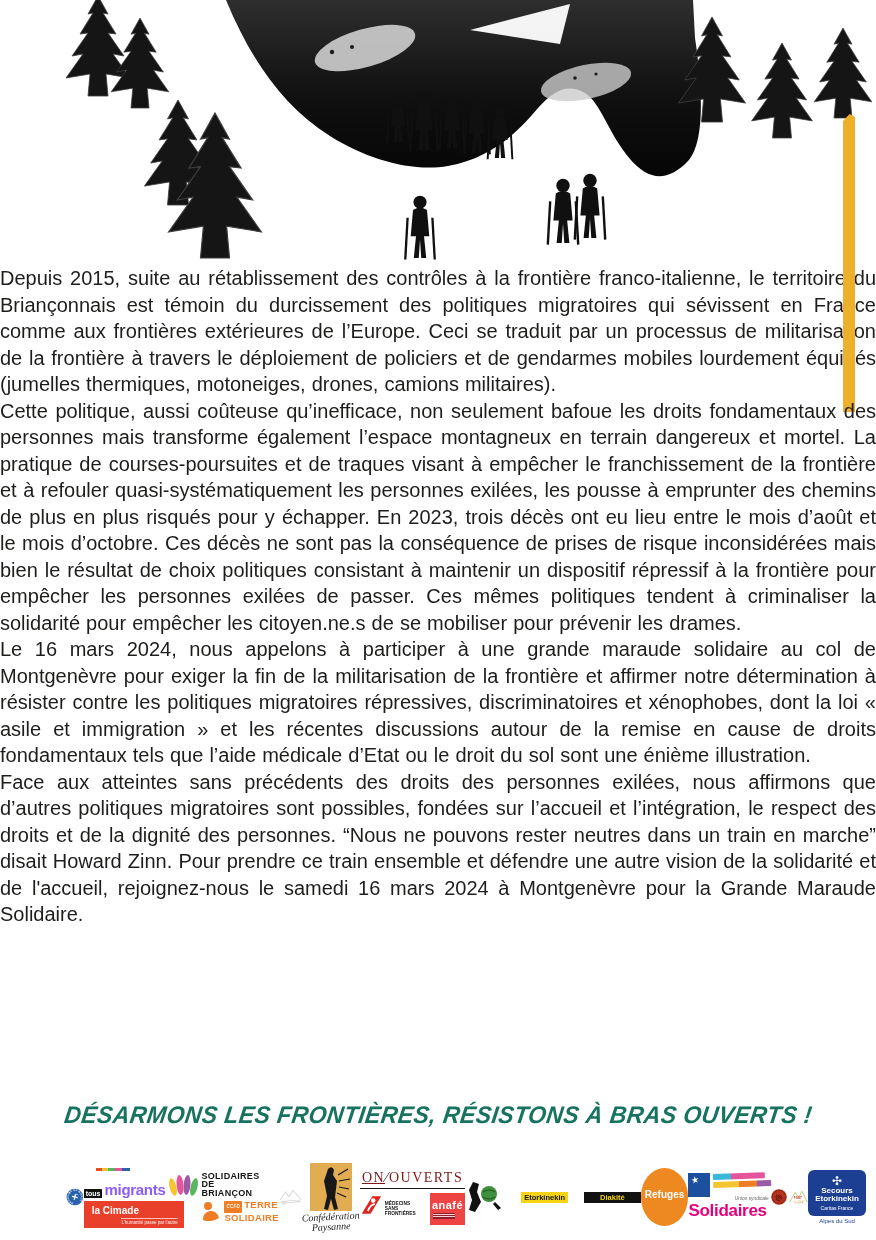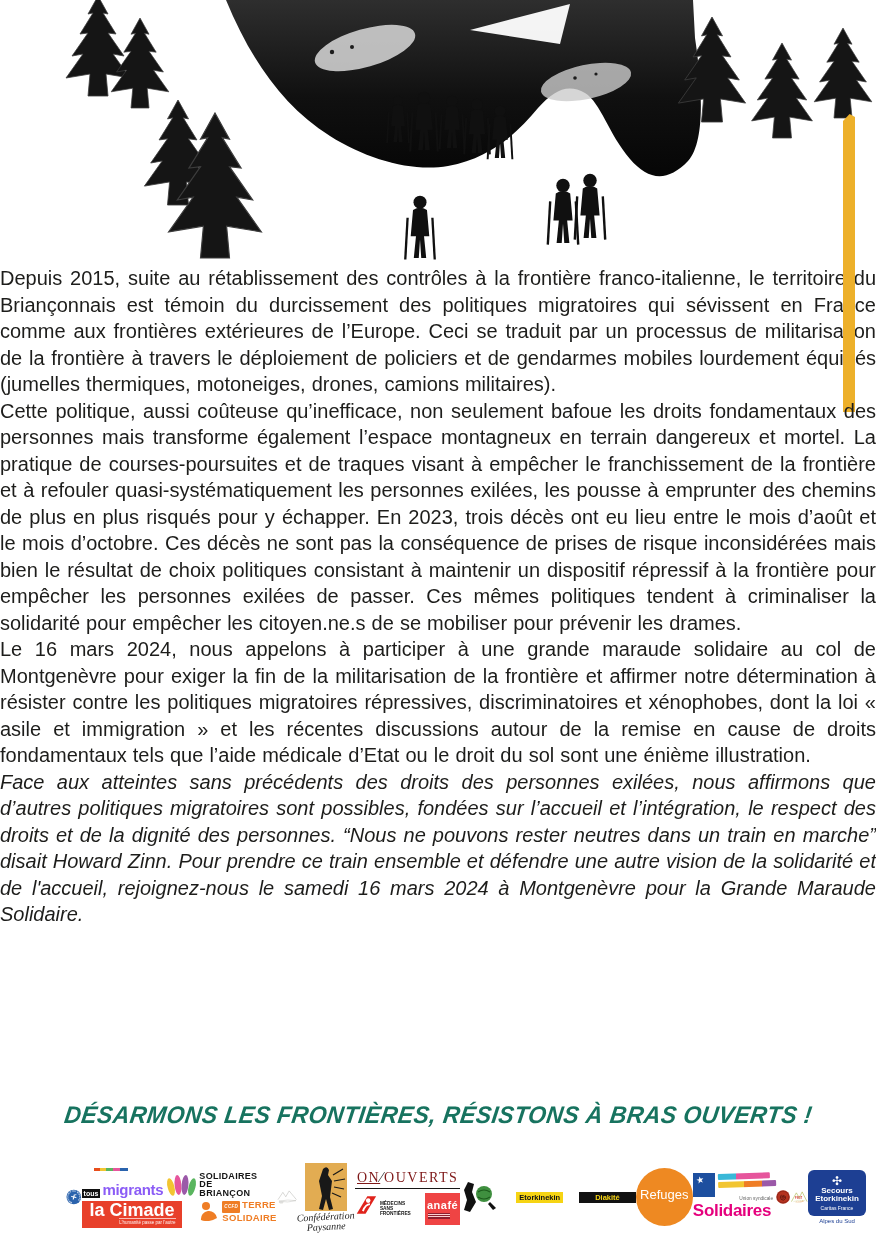--- a/index.html
+++ b/index.html
@@ -11,42 +11,42 @@
         background:var(--accent-yellow,#edb02a);
         clip-path:polygon(0 7px,55% 0,100% 3px,100% 100%,0 100%);}
   p.body{font-size:20px;line-height:26.5px;text-align:justify;margin:0;word-spacing:.5px;}
   .p1{margin:6px 52px 0 24px;}
   .p2{position:relative;margin:21px 21px 0 55px;}
   .p2::before{content:"";position:absolute;left:-32px;top:4px;bottom:5px;width:10px;
         background:var(--accent-yellow,#edb02a);}
   .p3{position:relative;margin:20px 52px 0 24px;}
   .p3::after{content:"";position:absolute;right:-31px;top:2px;height:calc(100% - 9px);width:12px;
         background:var(--accent-yellow,#edb02a);clip-path:polygon(0 4px,100% 0,100% 100%,0 100%);}
-  .p4{position:relative;margin:22px 21px 0 55px;font-style:italic;}
+  .p4{position:relative;margin:22px 21px 0 55px;}
   .p4::before{content:"";position:absolute;left:-32px;top:6px;height:calc(100% + 60px);width:11px;
         background:var(--accent-yellow,#edb02a);
         clip-path:polygon(0 0,100% 0,100% calc(100% - 15px),0 100%);}
   .headline{position:absolute;left:0;right:0;top:1101px;text-align:center;}
   .headline span{display:inline-block;transform:scaleX(.96) skewX(-8deg);
         font-weight:800;font-style:italic;font-size:24px;letter-spacing:.4px;
         color:var(--headline-green,#17735f);white-space:nowrap;}
   
   .logos{position:absolute;left:0;right:0;top:1156px;height:82px;display:flex;
         align-items:center;justify-content:space-between;padding:0 10px 0 66px;}
   .logo-col{display:flex;flex-direction:column;align-items:flex-start;gap:3px;}
   
   .tm-row{display:flex;align-items:flex-end;gap:2px;position:relative;padding-top:7px;}
   .tm-strips{position:absolute;top:1px;left:12px;width:34px;height:3px;
         background:linear-gradient(90deg,#e84e1b 0 6px,#f2c531 6px 12px,#59b55e 12px 19px,#e6559c 19px 26px,#2a63ad 26px 34px);}
   .tm-tous{background:#111;color:#fff;font-size:7px;font-weight:bold;padding:1px 2px;}
   .tm-migrants{font-size:15px;font-weight:800;color:#8b5cf6;letter-spacing:-.3px;}
   
   .cimade{width:100px;height:27px;background:#e8402a;color:#fff;padding:2px 6px 2px 8px;
         box-sizing:border-box;display:flex;flex-direction:column;justify-content:center;}
-  .cimade-main{font-size:18px;font-weight:800;line-height:13px;}
+  .cimade-main{font-size:10px;font-weight:800;line-height:13px;}
   .cimade-tag{font-size:4.5px;opacity:.95;border-top:.5px solid rgba(255,255,255,.7);
         padding-top:1px;margin-top:1px;align-self:flex-end;}
   
   .briancon span{display:block;font-size:9px;font-weight:800;line-height:8.5px;
         letter-spacing:.3px;color:#141414;}
   .ccfd{display:flex;align-items:center;gap:3px;}
   .ccfd-badge{background:#ef7d25;color:#fff;font-size:4.5px;font-weight:bold;
         padding:1px 2px;border-radius:1px;display:inline-block;margin-right:2px;}
   .ccfd-text span.t{display:block;font-size:9.5px;font-weight:800;color:#ef7d25;line-height:9.5px;letter-spacing:.3px;}
   
@@ -67,21 +67,21 @@
   .anafe-lines{width:22px;height:6px;margin-top:2px;align-self:flex-start;margin-left:3px;
         background:repeating-linear-gradient(#8e1f2e 0 1px,rgba(255,255,255,.75) 1px 1.8px);}
   
   .etork{display:flex;flex-direction:row;align-items:center;gap:16px;}
   .etork-yellow{background:#f6d413;color:#111;font-size:7.5px;font-weight:800;padding:1px 3px;}
   .etork-black{background:#111;color:#f6d413;font-size:7.5px;font-weight:800;padding:1px 16px;}
   
   .refuges{width:58px;height:58px;border-radius:50%;background:#ee8922;color:#fff;
         display:flex;flex-direction:column;align-items:center;justify-content:center;gap:0;}
   .refuges .birds{font-size:7px;line-height:6px;letter-spacing:1px;}
-  .refuges span.t{font-size:13px;font-weight:400;line-height:8.5px;margin-top:36px;}
+  .refuges span.t{font-size:10px;font-weight:700;line-height:8.5px;margin-top:36px;}
   .refuges .sketch{width:30px;height:8px;margin-top:2px;border-radius:50% 40% 55% 45%;
         background:rgba(255,255,255,.35);}
   
   .ldh-top{display:flex;align-items:flex-start;gap:3px;}
   .ldh-sq{width:22px;height:24px;background:#1d4f9f;position:relative;}
   .ldh-sq::after{content:"★";color:#fff;font-size:9px;position:absolute;left:3px;top:2px;
         transform:rotate(-12deg);}
   .strips{display:flex;flex-direction:column;gap:2px;transform:rotate(-2deg);}
   .strips i{display:block;height:6px;border-radius:1px;}
   .strip1{width:52px;background:linear-gradient(90deg,#39b8d8 0 18px,#e6559c 18px 52px);}

